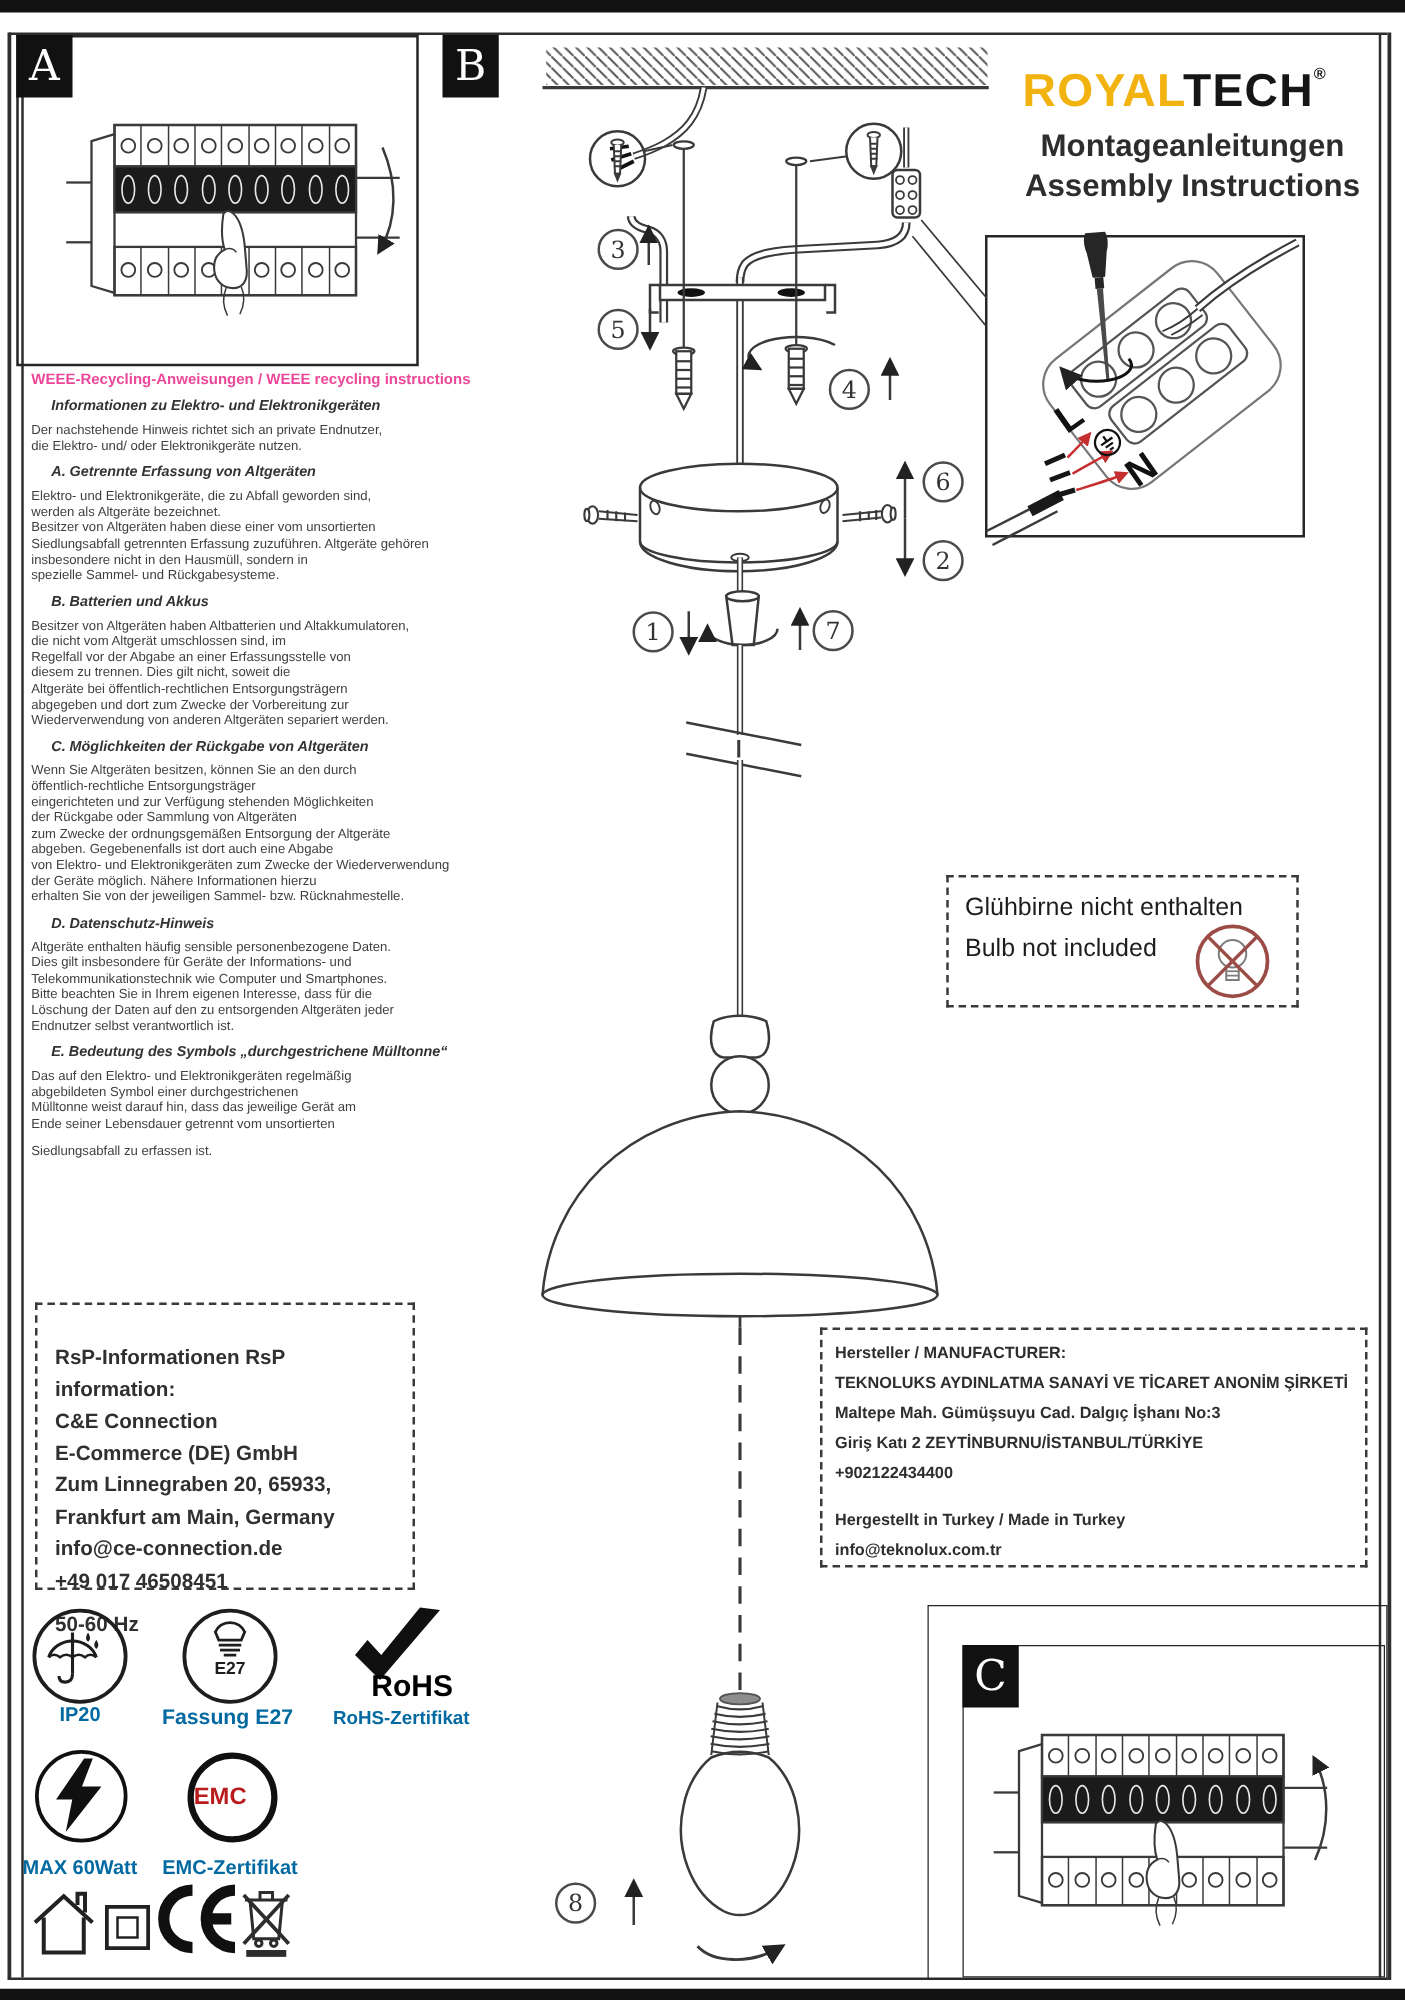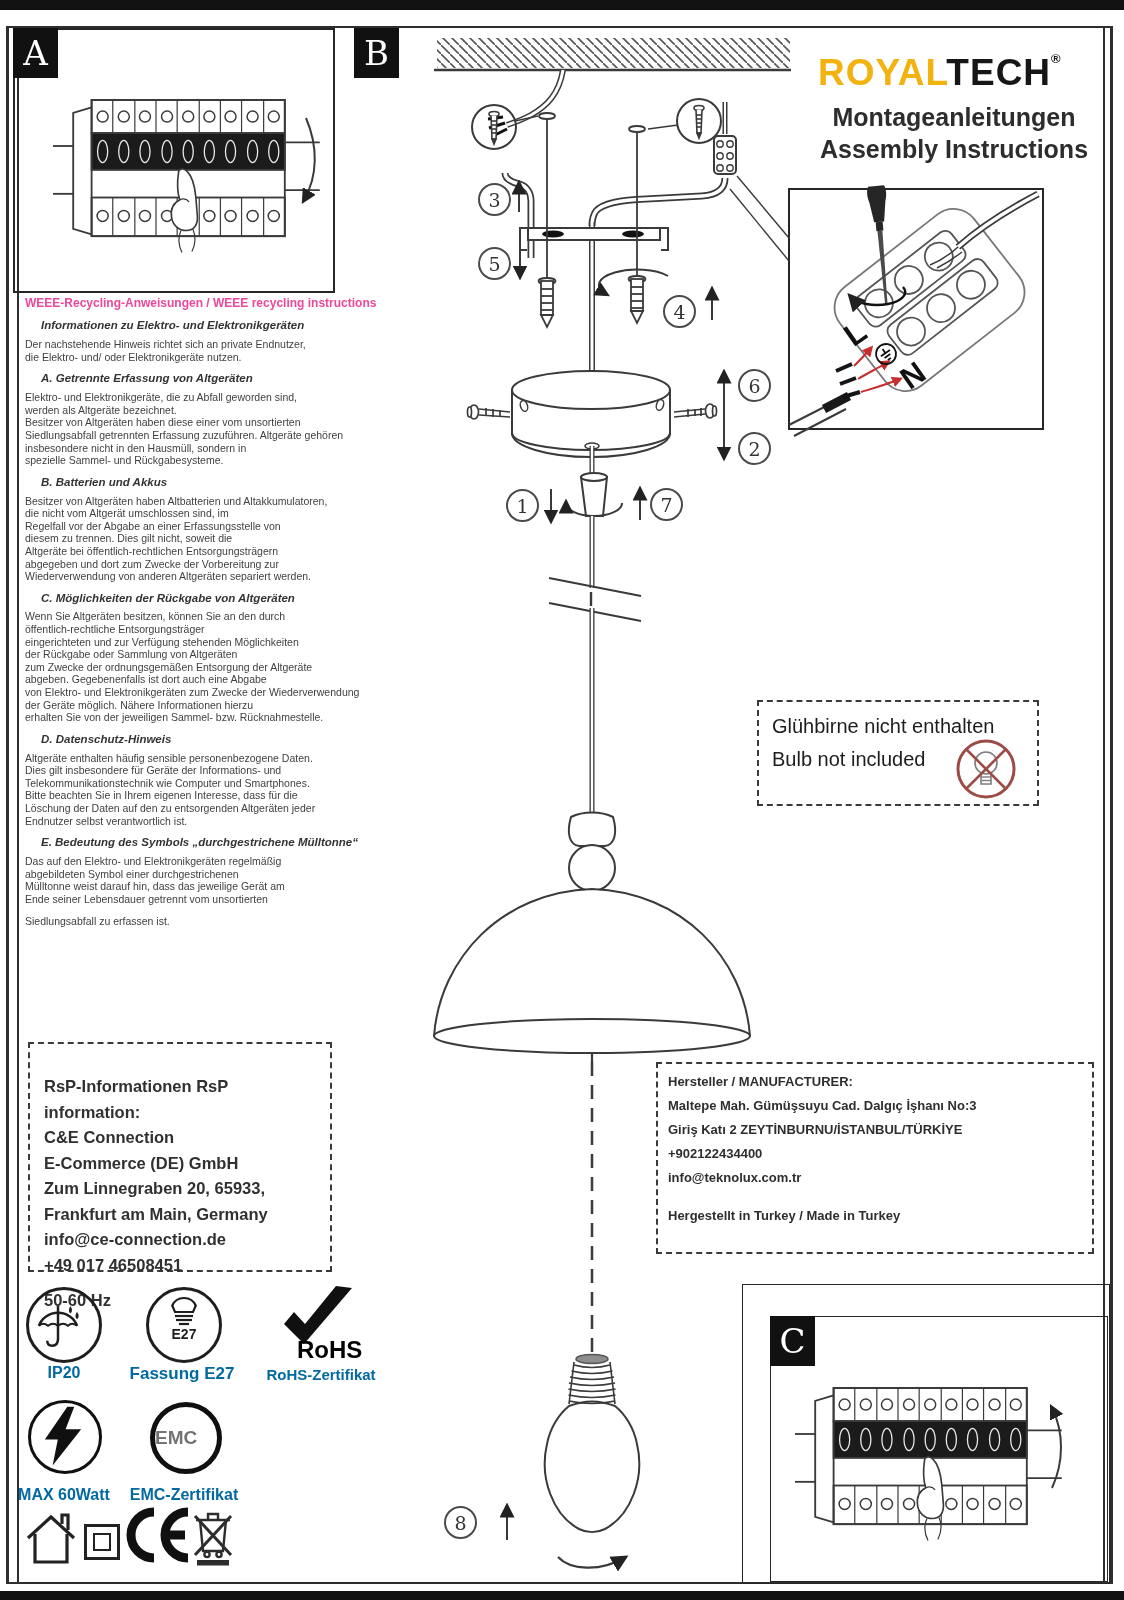--- a/index.html
+++ b/index.html
@@ -466,25 +466,26 @@
     <div>E-Commerce (DE) GmbH</div>
     <div>Zum Linnegraben 20, 65933,</div>
     <div>Frankfurt am Main, Germany</div>
     <div>info@ce-connection.de</div>
     <div>+49 017 46508451</div>
     <div style="margin-top:9px;">50-60 Hz</div>
   </div>
 
   <div id="manuf" class="abs z2" style="left:668px;top:1070px;width:414px;">
     <div>Hersteller / MANUFACTURER:</div>
+    <div>TEKNOLUKS AYDINLATMA SANAYİ VE TİCARET ANONİM ŞİRKETİ</div>
     <div>Maltepe Mah. Gümüşsuyu Cad. Dalgıç İşhanı No:3</div>
     <div>Giriş Katı 2 ZEYTİNBURNU/İSTANBUL/TÜRKİYE</div>
     <div>+902122434400</div>
+    <div style="margin-top:14px;">Hergestellt in Turkey / Made in Turkey</div>
     <div>info@teknolux.com.tr</div>
-    <div style="margin-top:14px;">Hergestellt in Turkey / Made in Turkey</div>
   </div>
 
   <div class="abs circ z2" style="left:26px;top:1287px;width:70px;height:70px;border:3px solid #1e1e1e;">
     <svg width="58" height="58" viewBox="0 0 70 70">
       <g stroke="#1e1e1e" stroke-width="3" fill="none">
         <path d="M12,36 A24,22 0 0 1 58,36"></path>
         <path d="M12,36 Q17,31 23,36 Q29,31 35,36 Q41,31 47,36 Q52,31 58,36" stroke-width="2.4"></path>
         <line x1="35" y1="12" x2="35" y2="52"></line>
         <path d="M35,52 Q35,60 28,60 Q22,60 22,54"></path>
       </g>
@@ -514,21 +515,21 @@
   <div class="abs z2" style="left:297px;top:1336px;font-weight:bold;font-size:24px;color:#000000;">RoHS</div>
   <div class="abs iclabel z2" style="left:258px;top:1366px;width:126px;font-size:15px;">RoHS-Zertifikat</div>
 
   <div class="abs circ z2" style="left:28px;top:1400px;width:68px;height:68px;border:3.5px solid #101010;">
     <svg width="64" height="64" viewBox="0 0 74 74">
       <polygon points="42,2 16,40 31,40 25,70 58,28 40,28 50,2" fill="#101010"></polygon>
     </svg>
   </div>
   <div class="abs iclabel z2" style="left:10px;top:1486px;width:108px;">MAX 60Watt</div>
 
-  <div class="abs circ z2" style="left:150px;top:1402px;width:62px;height:62px;border:5px solid #101010;font-weight:bold;font-size:19px;color:#737373;">
+  <div class="abs circ z2" style="left:150px;top:1402px;width:62px;height:62px;border:5px solid #101010;font-weight:bold;font-size:19px;color:#b91c1c;">
     <span>EMC</span>
   </div>
   <div class="abs iclabel z2" style="left:124px;top:1486px;width:120px;">EMC-Zertifikat</div>
 
 
   <svg class="abs z2" style="left:22px;top:1508px;" width="58" height="60" viewBox="0 0 58 60">
     <g stroke="#222" stroke-width="3.2" fill="none">
       <path d="M6,30 L29,9 L52,30"></path>
       <path d="M40,16 L40,7 L46,7 L46,22"></path>
       <path d="M13,26 L13,54 L45,54 L45,26"></path>

